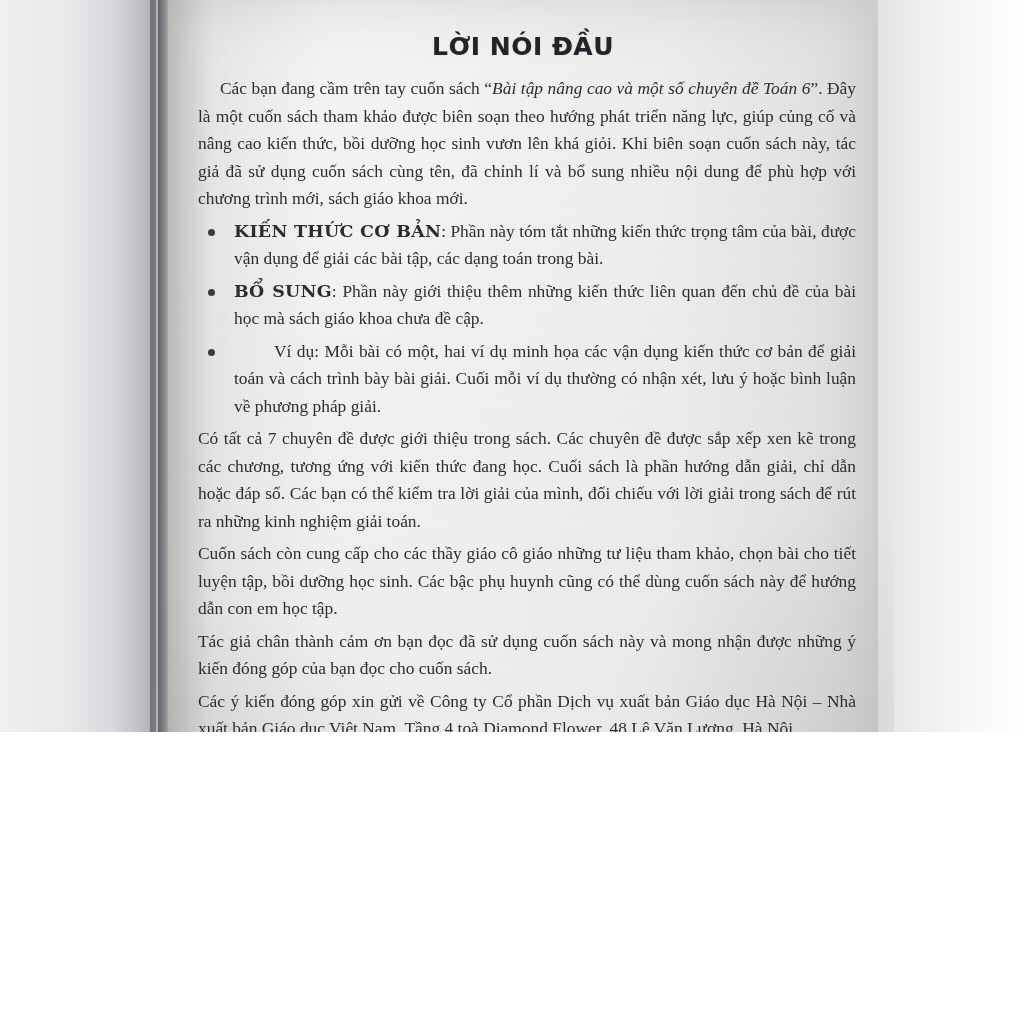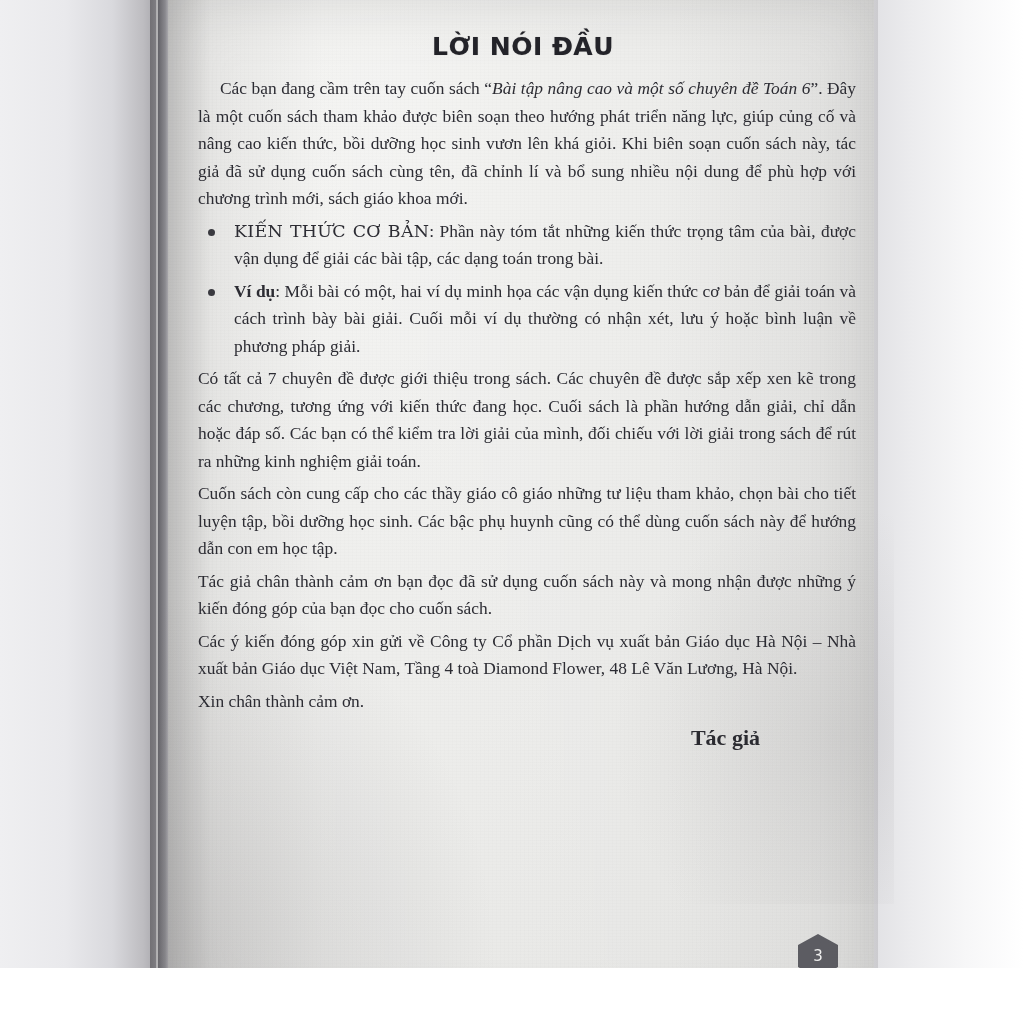--- a/index.html
+++ b/index.html
@@ -11,21 +11,21 @@
     width: 1024px;
     height: 1024px;
     overflow: hidden;
     font-family: "Liberation Serif", serif;
   }
 
   
   .photo {
     position: relative;
     width: 1024px;
-    height: 968px;
+    height: 732px;
     background: #ffffff;
     overflow: hidden;
   }
 
   
   .gutter-left {
     position: absolute;
     left: 0; top: 0;
     width: 156px; height: 1024px;
     background: linear-gradient(90deg, #efeff1 0%, #e9e9ec 42%, #d9d9dd 72%, #bdbcc0 92%, #a9a8ad 100%);
@@ -156,26 +156,27 @@
   ul.bullets li .dot {
     position: absolute;
     left: 18px;
     top: 11px;
     width: 7px; height: 7px;
     border-radius: 50%;
     background: #3a3a40;
   }
   .lead-caps {
     font-family: "DejaVu Serif", serif;
-    font-weight: 400;
+    font-weight: 700;
     font-variant: small-caps;
     letter-spacing: .3px;
   }
   .lead-bold {
-    font-weight: 700;
+    font-weight: 400;
+    margin-left: 40px;
   }
 
   .signature {
     margin-top: 10px;
     text-align: right;
     padding-right: 96px;
     font-weight: 700;
     font-size: 22px;
     color: #2b2b31;
   }
@@ -222,20 +223,23 @@
       <p class="para">
         <span>Các bạn đang cầm trên tay cuốn sách “</span><span class="italic">Bài tập nâng cao và một số chuyên đề Toán 6</span><span>”. Đây là một cuốn sách tham khảo được biên soạn theo hướng phát triển năng lực, giúp củng cố và nâng cao kiến thức, bồi dưỡng học sinh vươn lên khá giỏi. Khi biên soạn cuốn sách này, tác giả đã sử dụng cuốn sách cùng tên, đã chỉnh lí và bổ sung nhiều nội dung để phù hợp với chương trình mới, sách giáo khoa mới.</span>
       </p>
 
 
       <ul class="bullets">
         <li>
           <span class="dot"></span><span class="lead-caps">KIẾN THỨC CƠ BẢN</span><span>: Phần này tóm tắt những kiến thức trọng tâm của bài, được vận dụng để giải các bài tập, các dạng toán trong bài.</span>
         </li>
         <li>
+          <span class="dot"></span><span class="lead-caps">BỔ SUNG</span><span>: Phần này giới thiệu thêm những kiến thức liên quan đến chủ đề của bài học mà sách giáo khoa chưa đề cập.</span>
+        </li>
+        <li>
           <span class="dot"></span><span class="lead-bold">Ví dụ</span><span>: Mỗi bài có một, hai ví dụ minh họa các vận dụng kiến thức cơ bản để giải toán và cách trình bày bài giải. Cuối mỗi ví dụ thường có nhận xét, lưu ý hoặc bình luận về phương pháp giải.</span>
         </li>
       </ul>
 
       <p class="para no-indent">Có tất cả 7 chuyên đề được giới thiệu trong sách. Các chuyên đề được sắp xếp xen kẽ trong các chương, tương ứng với kiến thức đang học. Cuối sách là phần hướng dẫn giải, chỉ dẫn hoặc đáp số. Các bạn có thể kiểm tra lời giải của mình, đối chiếu với lời giải trong sách để rút ra những kinh nghiệm giải toán.</p>
       <p class="para no-indent">Cuốn sách còn cung cấp cho các thầy giáo cô giáo những tư liệu tham khảo, chọn bài cho tiết luyện tập, bồi dưỡng học sinh. Các bậc phụ huynh cũng có thể dùng cuốn sách này để hướng dẫn con em học tập.</p>
       <p class="para no-indent">Tác giả chân thành cảm ơn bạn đọc đã sử dụng cuốn sách này và mong nhận được những ý kiến đóng góp của bạn đọc cho cuốn sách.</p>
       <p class="para no-indent">Các ý kiến đóng góp xin gửi về Công ty Cổ phần Dịch vụ xuất bản Giáo dục Hà Nội – Nhà xuất bản Giáo dục Việt Nam, Tầng 4 toà Diamond Flower, 48 Lê Văn Lương, Hà Nội.</p>
       <p class="para no-indent">Xin chân thành cảm ơn.</p>
 

